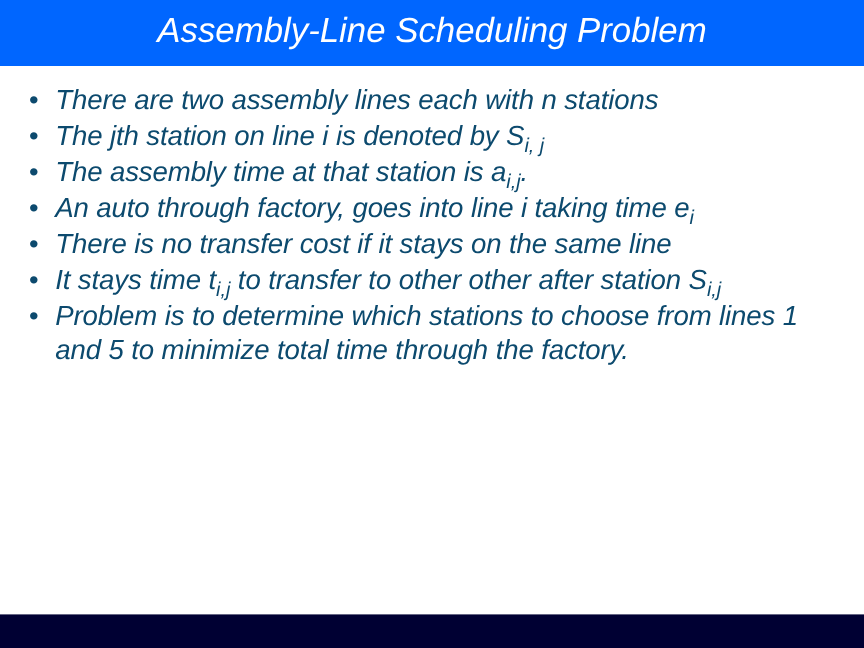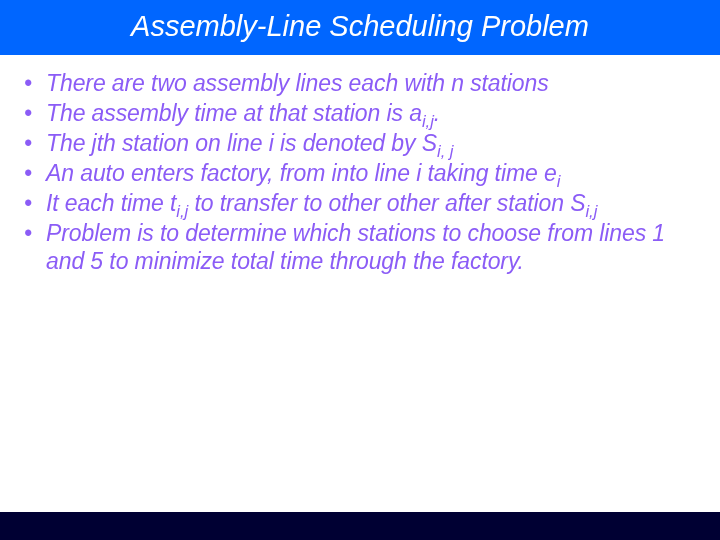--- a/index.html
+++ b/index.html
@@ -21,21 +21,21 @@
     color: #ffffff;
     font-size: 29px;
     text-align: center;
     padding: 10px 20px 12px 20px;
     font-weight: 400;
   }
   .content {
     background: #ffffff;
     flex: 1;
     padding: 14px 18px 14px 18px;
-    color: #8b5cf6;
+    color: #0c4a6e;
     font-size: 23px;
     line-height: 1.22;
     margin-bottom: 28px;
   }
   ul {
     list-style: none;
   }
   li {
     position: relative;
     padding-left: 28px;
@@ -59,29 +59,32 @@
 <body>
 
 <div class="slide">
   <div class="title-bar">Assembly-Line Scheduling Problem</div>
   <div class="content">
     <ul>
       <li>
         <span>There are two assembly lines each with n stations</span>
       </li>
       <li>
+        <span>The jth station on line i is denoted by S</span><sub>i, j</sub><span></span>
+      </li>
+      <li>
         <span>The assembly time at that station is a</span><sub>i,j</sub><span>.</span>
       </li>
       <li>
-        <span>The jth station on line i is denoted by S</span><sub>i, j</sub><span></span>
+        <span>An auto through factory, goes into line i taking time e</span><sub>i</sub><span></span>
       </li>
       <li>
-        <span>An auto enters factory, from into line i taking time e</span><sub>i</sub><span></span>
+        <span>There is no transfer cost if it stays on the same line</span>
       </li>
       <li>
-        <span>It each time t</span><sub>i,j</sub><span> to transfer to other other after station S</span><sub>i,j</sub><span></span>
+        <span>It stays time t</span><sub>i,j</sub><span> to transfer to other other after station S</span><sub>i,j</sub><span></span>
       </li>
       <li>
         <span>Problem is to determine which stations to choose from lines 1 and 5 to minimize total time through the factory.</span>
       </li>
     </ul>
   </div>
 </div>
 
 </body></html>

